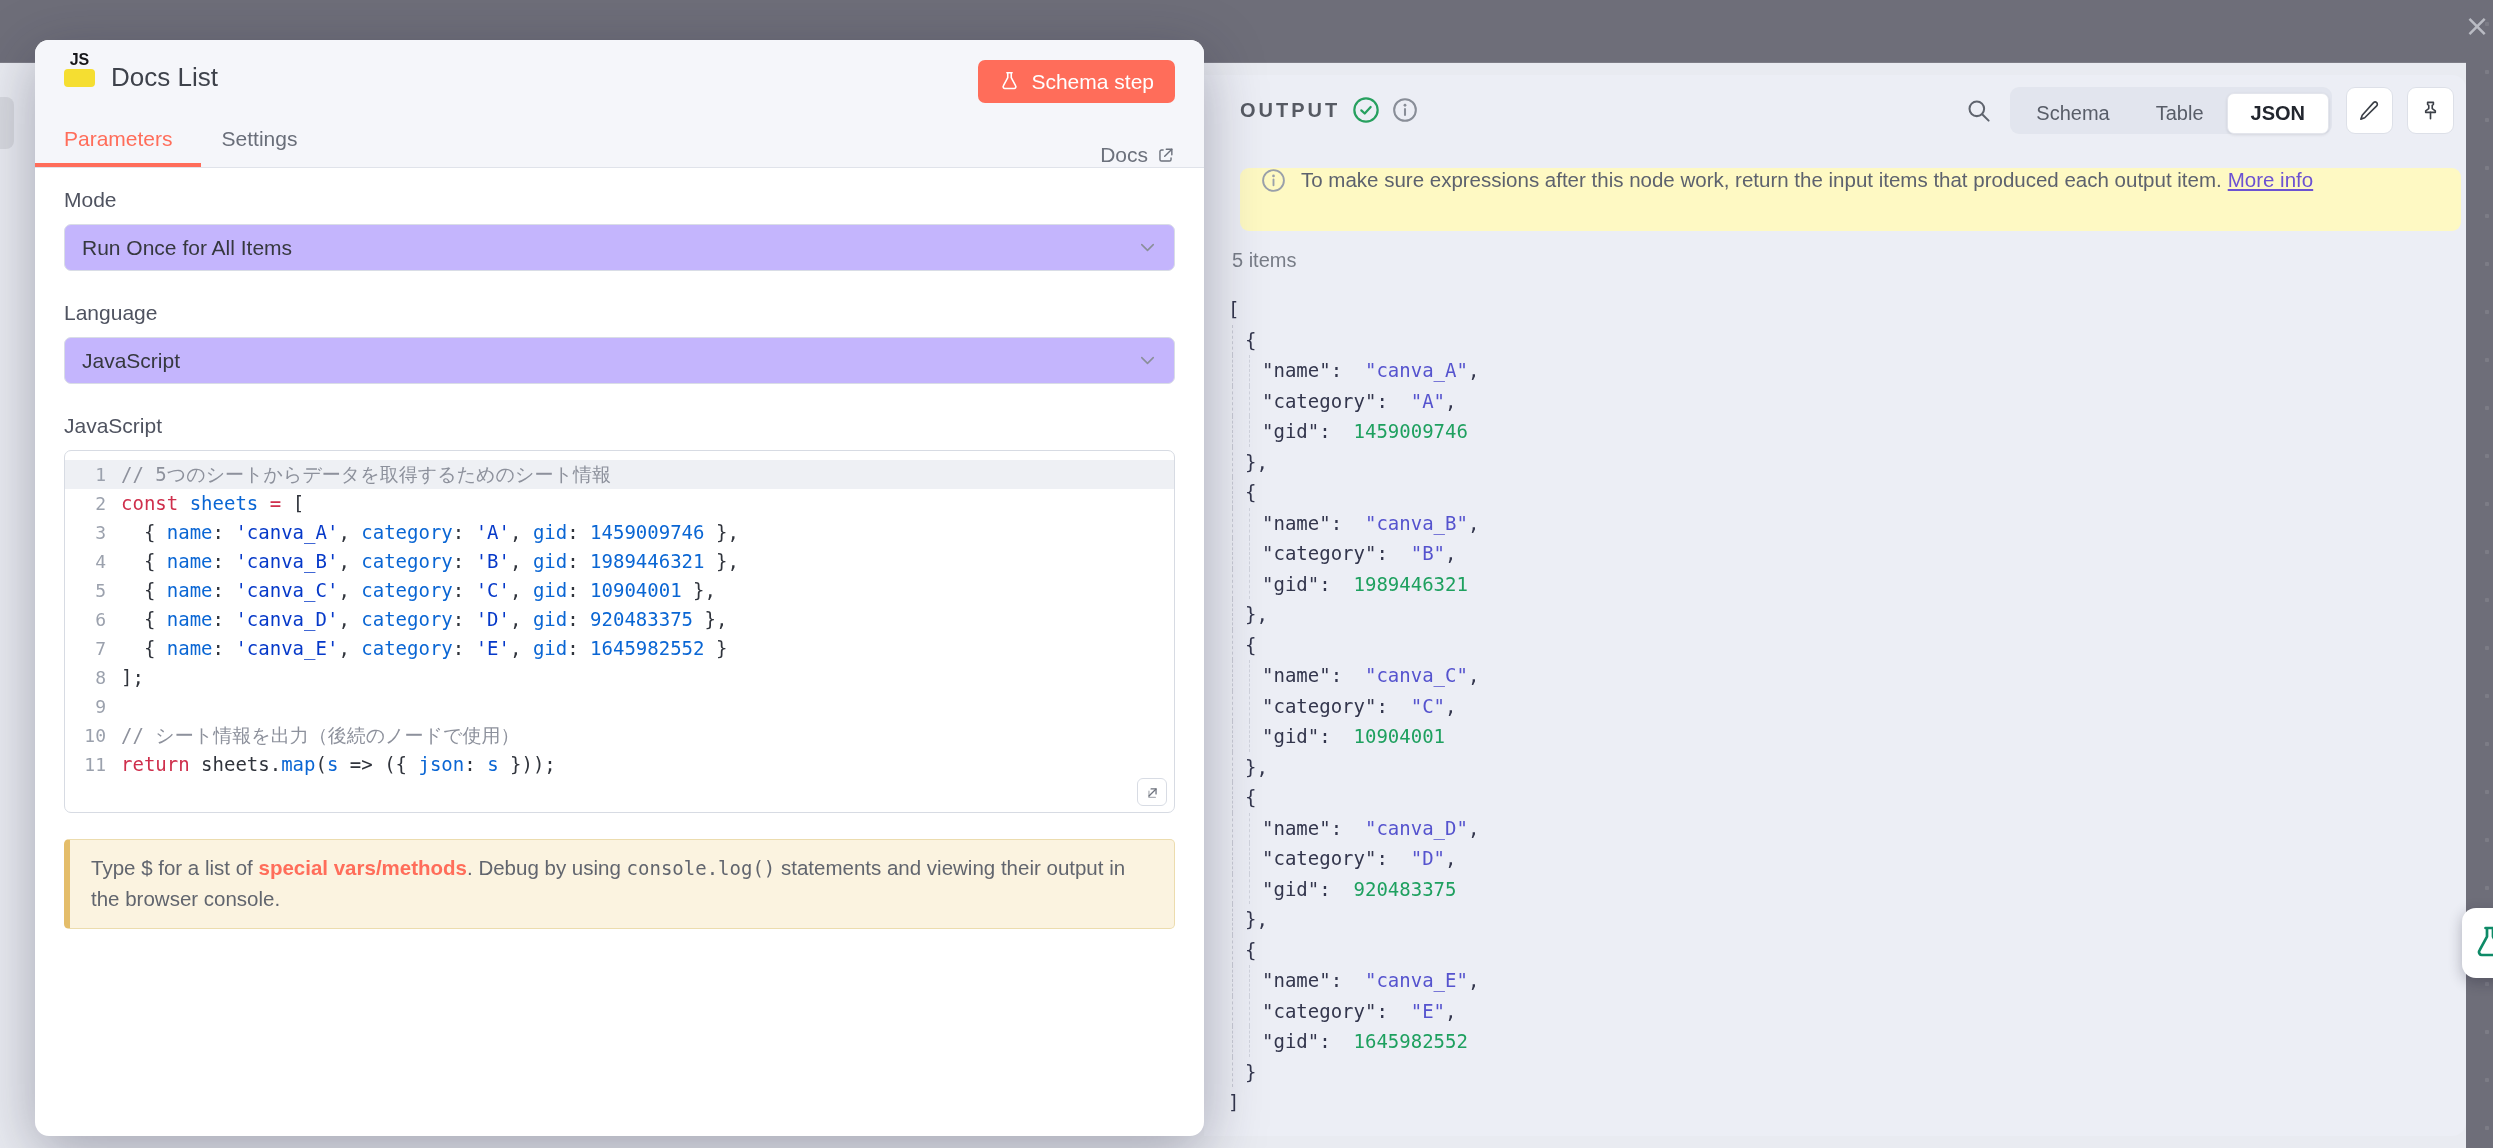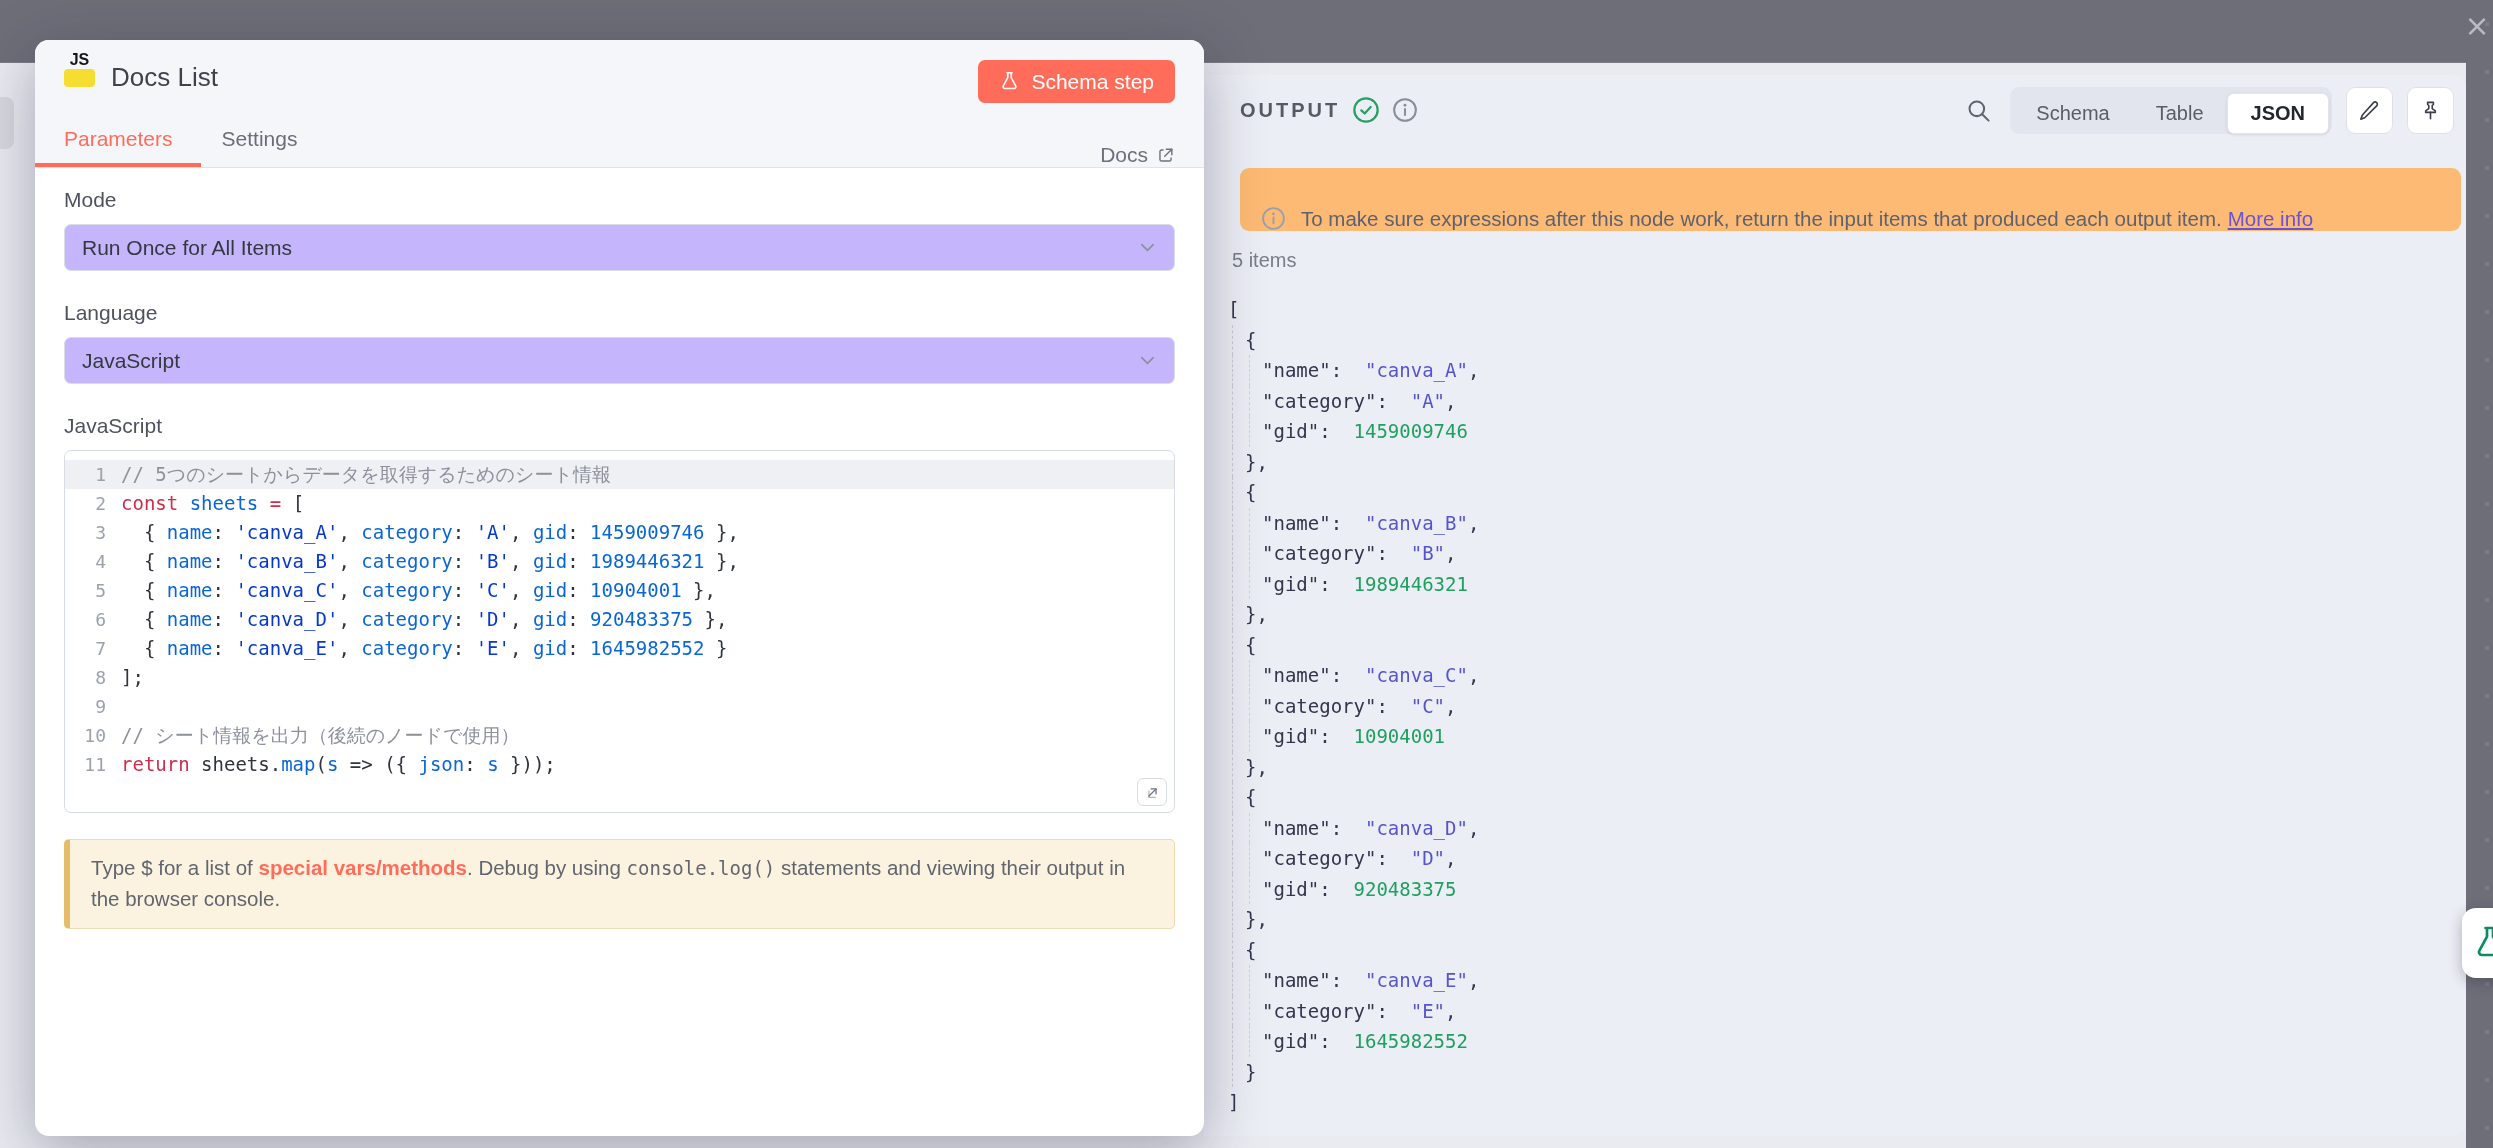--- a/index.html
+++ b/index.html
@@ -80,21 +80,21 @@
   .info-circle svg { width:26px; height:26px; }
   .search-wrap { margin-left:auto; display:flex; cursor:pointer; }
   .search-wrap svg { width:27px; height:27px; stroke:#5f646e; }
   .segmented { margin-left:18px; display:flex; align-items:flex-end; background:#e2e5ee; border-radius:9px; height:47px; padding:0 3px; }
   .seg-item { font-size:20px; color:#585d68; padding:0 23px; height:41px; display:flex; align-items:center; border-radius:7px; cursor:pointer; }
   .seg-item.selected { background:#ffffff; color:#22262e; font-weight:bold; box-shadow:0 1px 3px rgba(40,40,60,.12); border:1px solid #e3e5ec; }
   .icon-btn { margin-left:14px; width:47px; height:47px; background:#fff; border:1px solid #dde0e8; border-radius:9px;
     display:flex; align-items:center; justify-content:center; cursor:pointer; }
   .icon-btn svg { width:23px; height:23px; stroke:#3c4048; }
 
-  .op-banner { margin:23px 5px 0 36px; background:#fdba74; border-radius:9px; height:63px; display:flex; align-items:flex-end;
+  .op-banner { margin:23px 5px 0 36px; background:#fef9c3; border-radius:9px; height:63px; display:flex; align-items:flex-start;
     gap:15px; padding:0 21px; font-size:20.5px; color:#5d626e; }
   .op-banner svg { flex:none; width:25px; height:25px; }
   .more-info { color:#6c52d2; font-weight:500; text-decoration:underline; cursor:pointer; margin-left:6px; }
 
   .items-count { margin:18px 0 0 28px; font-size:20px; color:#787d87; }
 
   .json-view { margin:22px 0 0 24px; font-family:"DejaVu Sans Mono", monospace; font-size:19px; line-height:30.5px; }
   .jl { position:relative; white-space:pre; color:#33364d; }
   .jl.i1 { padding-left:17px; }
   .jl.i2 { padding-left:34px; }

